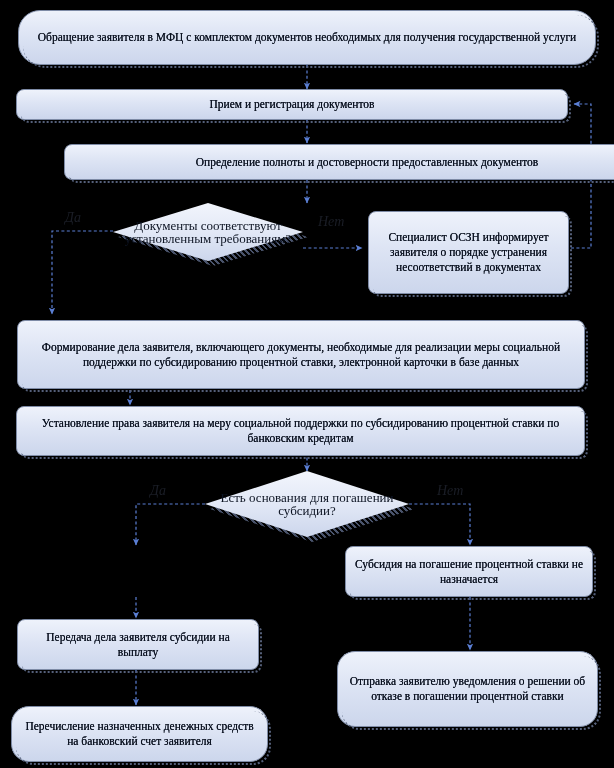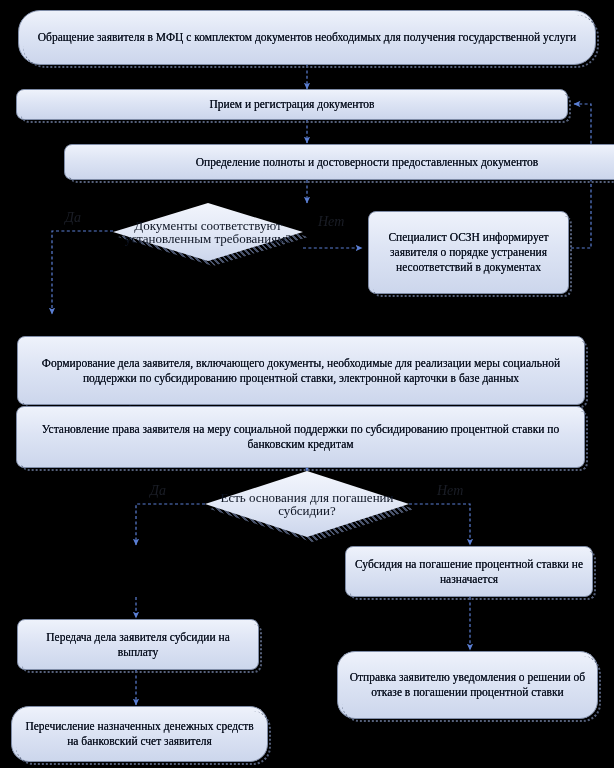--- a/index.html
+++ b/index.html
@@ -174,25 +174,25 @@
     <div class="dlabel">Документы соответствуют установленным требованиям?</div>
   </div>
 
   <div class="branch-label" style="left:65px; top:210px;">Да</div>
   <div class="branch-label" style="left:318px; top:214px;">Нет</div>
 
   <div class="node rect" style="left:368px; top:211px; width:201px; height:83px;justify-content:flex-end;">
     <span class="txt">Специалист ОСЗН информирует заявителя о порядке устранения несоответствий в документах</span>
   </div>
 
-  <div class="node rect" style="left:17px; top:320px; width:568px; height:69px;margin-top:16px;">
+  <div class="node rect" style="left:17px; top:320px; width:568px; height:69px;">
     <span class="txt">Формирование дела заявителя, включающего документы, необходимые для реализации меры социальной поддержки по субсидированию процентной ставки, электронной карточки в базе данных</span>
   </div>
 
-  <div class="node rect" style="left:16px; top:406px; width:569px; height:62px;">
+  <div class="node rect" style="left:16px; top:406px; width:569px; height:50px;">
     <span class="txt">Установление права заявителя на меру социальной поддержки по субсидированию процентной ставки по банковским кредитам</span>
   </div>
 
   <div class="diamond" style="left:205px; top:471px; width:204px; height:66px;">
     <div class="shadow"></div>
     <div class="shape"></div>
     <div class="dlabel">Есть основания для погашении субсидии?</div>
   </div>
 
   <div class="branch-label" style="left:150px; top:483px;">Да</div>
@@ -200,21 +200,21 @@
 
 
   <div class="node rect" style="left:17px; top:619px; width:242px; height:51px;">
     <span class="txt">Передача дела заявителя субсидии на выплату</span>
   </div>
 
   <div class="node rect" style="left:345px; top:546px; width:248px; height:51px;">
     <span class="txt">Субсидия на погашение процентной ставки не назначается</span>
   </div>
 
-  <div class="node round-sm" style="left:337px; top:651px; width:261px; height:68px;">
+  <div class="node round-sm" style="left:337px; top:651px; width:261px; height:76px;">
     <span class="txt">Отправка заявителю уведомления о решении об отказе в   погашении процентной ставки</span>
   </div>
 
   <div class="node round-sm" style="left:11px; top:706px; width:257px; height:56px;">
     <span class="txt">Перечисление назначенных денежных средств на банковский счет заявителя</span>
   </div>
 
 </div>
 
 </body></html>

